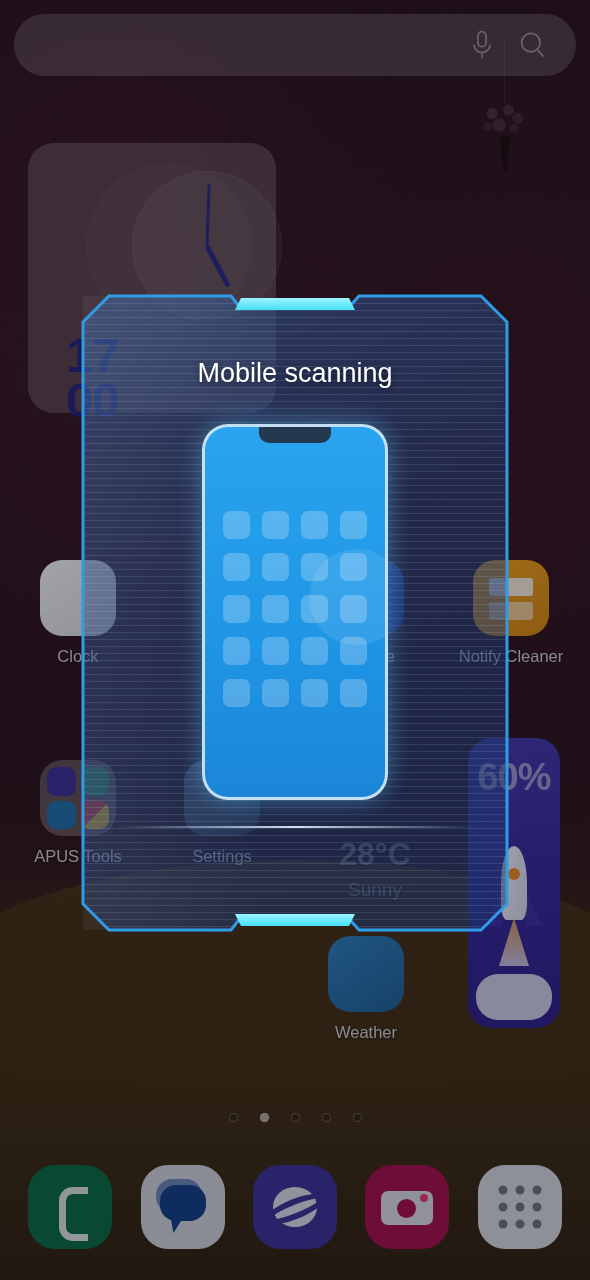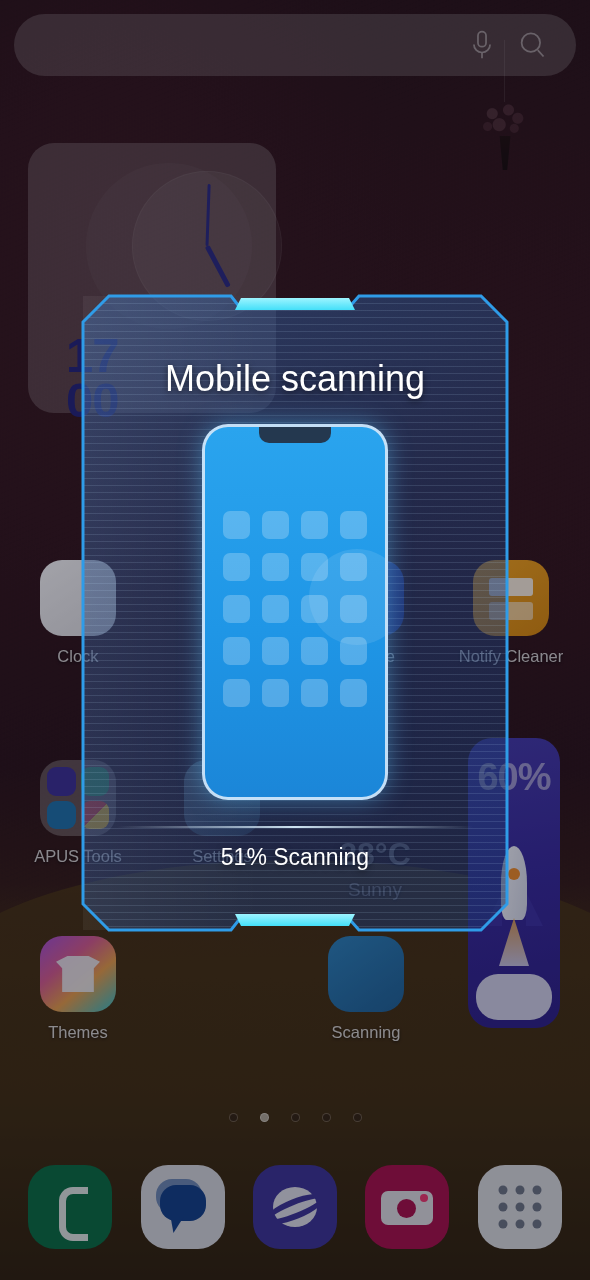--- a/index.html
+++ b/index.html
@@ -281,21 +281,21 @@
   .notch-top, .notch-bot {
     position:absolute; left:152px; width:120px; height:14px;
     background:linear-gradient(180deg,#9df4ff,#35dcf8);
     box-shadow:0 0 14px rgba(80,225,255,.85), 0 0 28px rgba(60,200,255,.45);
   }
   .notch-top { top:2px; clip-path:polygon(6px 0, 114px 0, 120px 12px, 0 12px); }
   .notch-bot { bottom:2px; clip-path:polygon(0 0, 120px 0, 114px 12px, 6px 12px); }
 
   .scan-title {
     position:absolute; left:0; right:0; top:62px; text-align:center;
-    font-size:36px; color:#ffffff; text-shadow:0 2px 6px rgba(0,0,0,.55);
+    font-size:27px; color:#ffffff; text-shadow:0 2px 6px rgba(0,0,0,.55);
   }
 
   
   .phone-illo {
     position:absolute; left:50%; top:128px; transform:translateX(-50%);
     width:186px; height:376px; border-radius:26px;
     border:3px solid rgba(214,232,248,.9);
     background:linear-gradient(180deg,#2aa4ee 0%,#1f96e6 55%,#1b86d8 100%);
     box-shadow:0 0 24px rgba(90,200,255,.45);
     overflow:hidden;
@@ -412,29 +412,23 @@
     <div class="rocket">
       <div class="rk-finL"></div>
       <div class="rk-finR"></div>
       <div class="rk-body"></div>
       <div class="rk-win"></div>
       <div class="rk-flame"></div>
     </div>
     <div class="boost-base"></div>
   </div>
 
-  <div class="app row3" style="left:22px;">
-    <div class="app-icon icon-themes">
-      <span class="shirt"></span>
-    </div>
-    <div class="app-label">Themes</div>
-  </div>
   <div class="app row3" style="left:310px;">
     <div class="app-icon icon-weather"></div>
-    <div class="app-label">Scanning</div>
+    <div class="app-label">Weather</div>
   </div>
 
   <div class="dots">
     <span class="dot"></span>
     <span class="dot active"></span>
     <span class="dot"></span>
     <span class="dot"></span>
     <span class="dot"></span>
   </div>
 
@@ -507,16 +501,15 @@
           <i></i>
           <i></i>
         <i></i>
           <i></i>
           <i></i>
           <i></i>
       </div>
     </div>
 
     <div class="scan-divider"></div>
-    <div class="scan-status">51% Scanning</div>
   </div>
 
 </div>
 
 </body></html>

